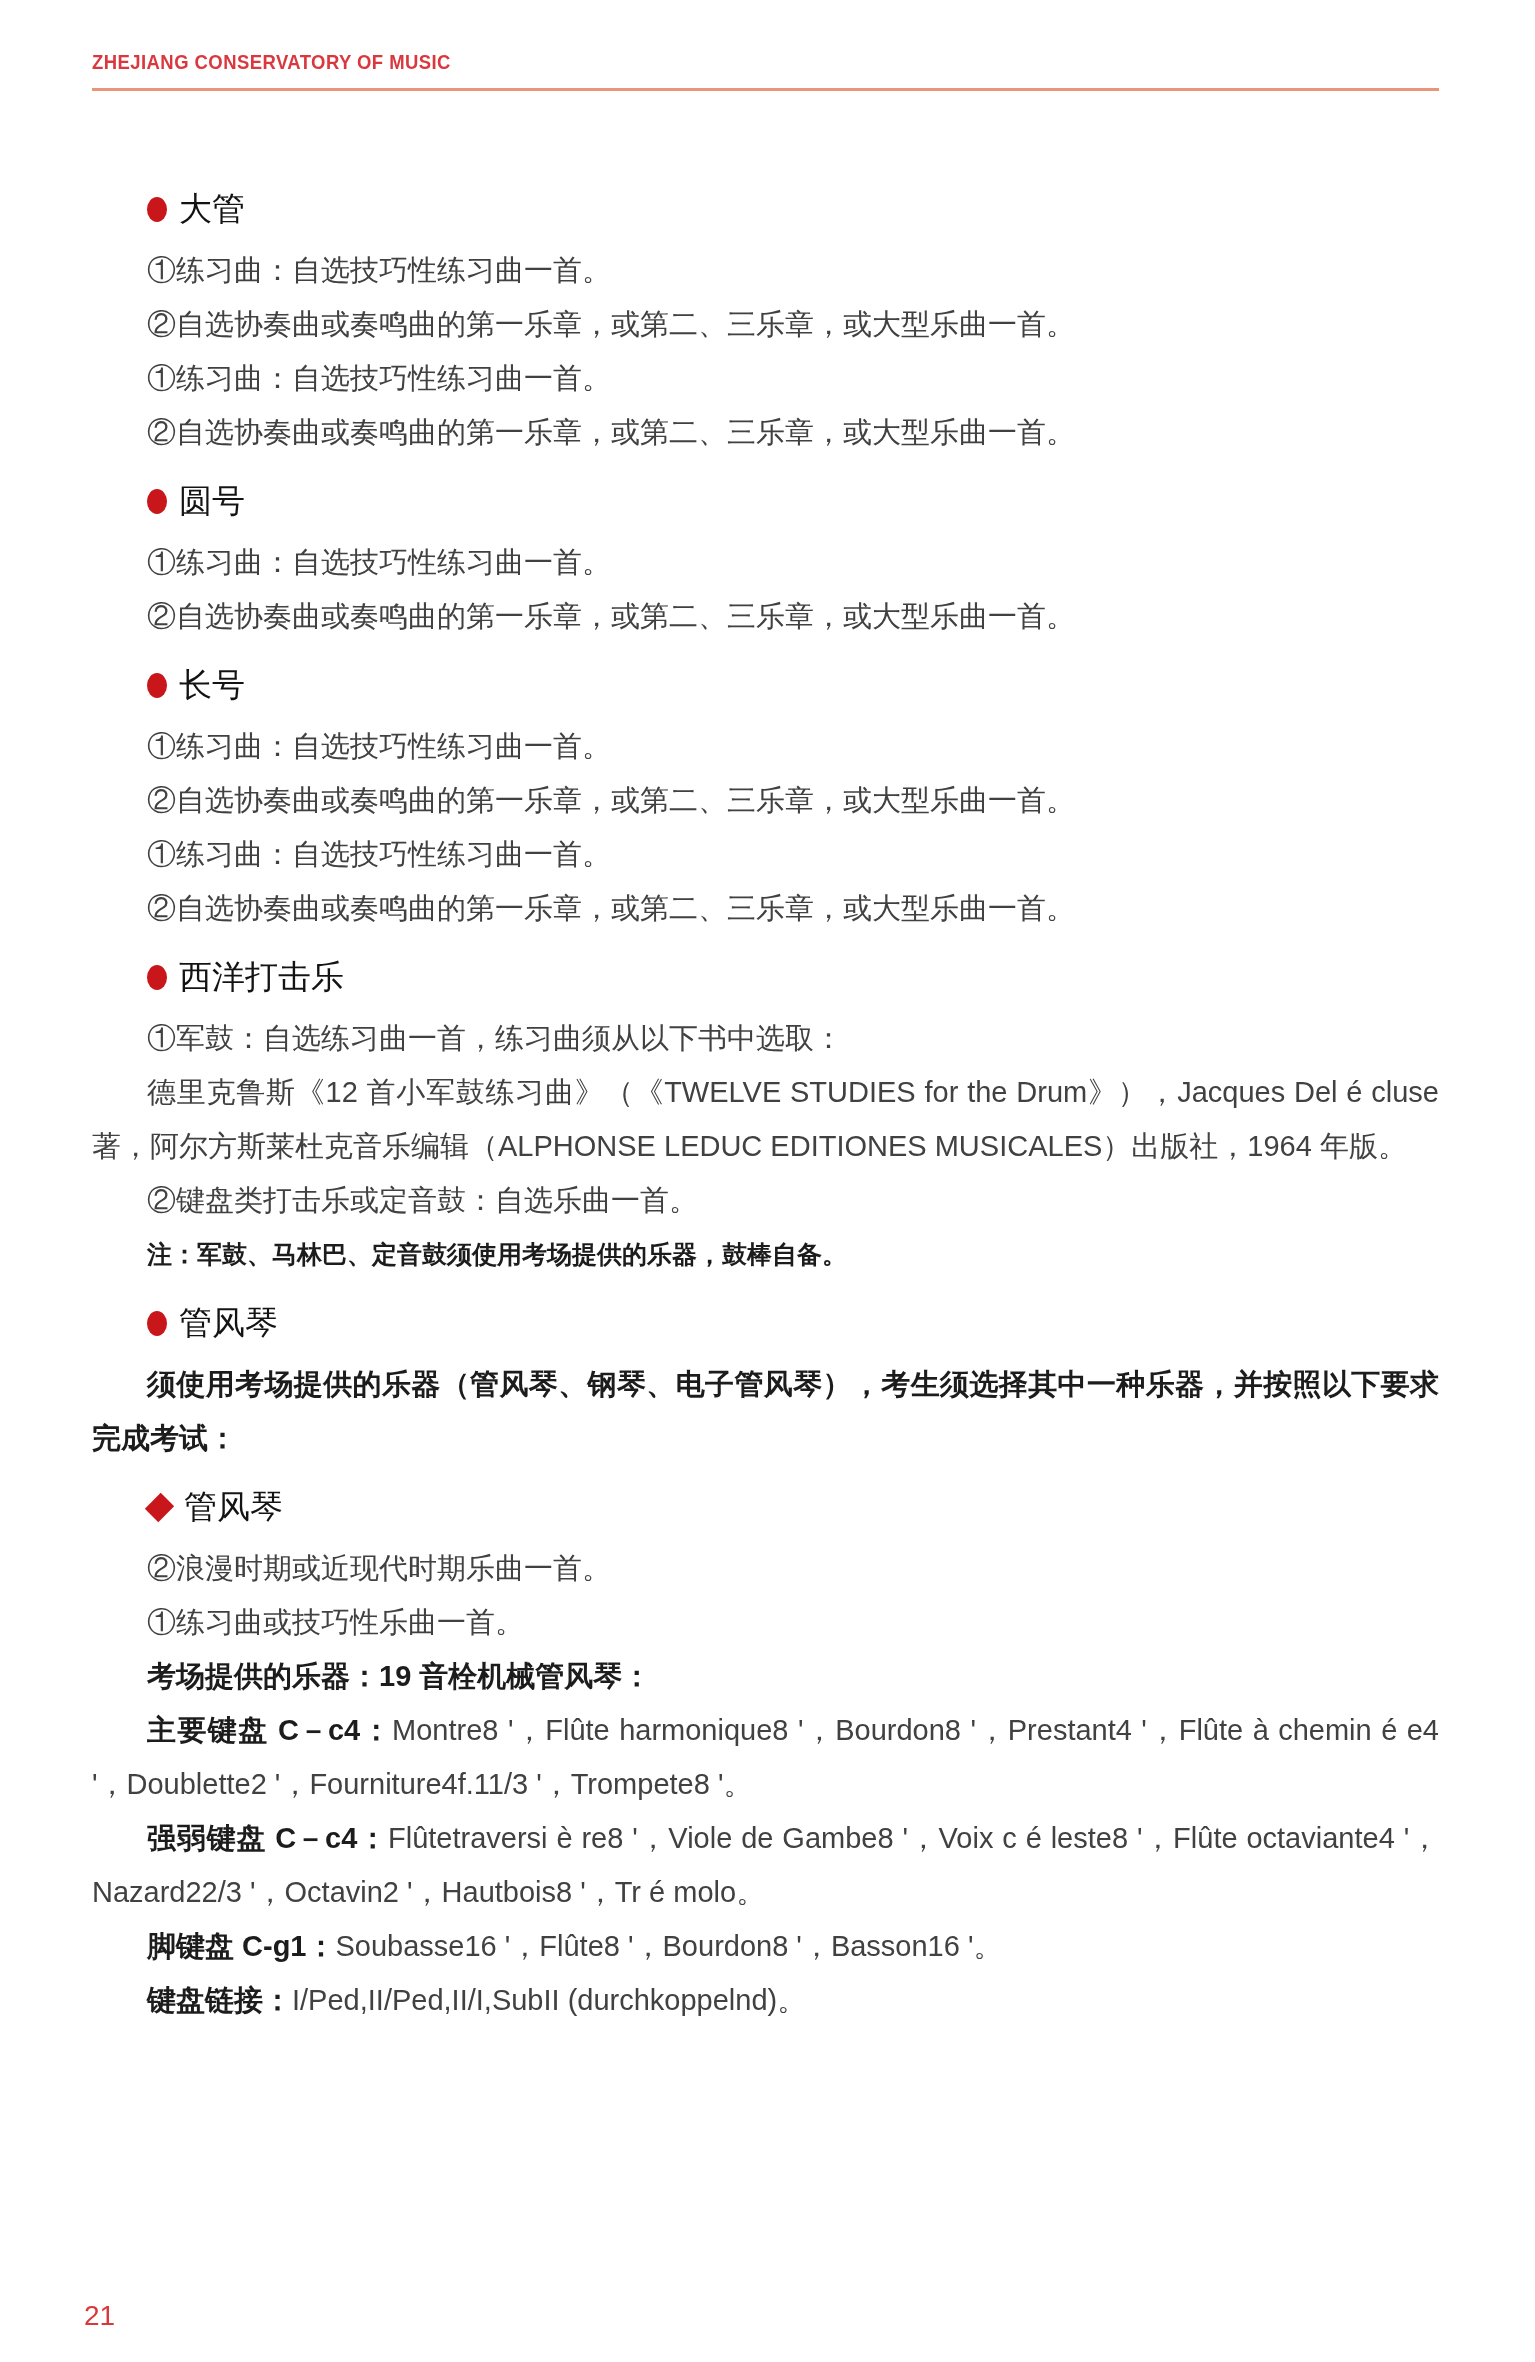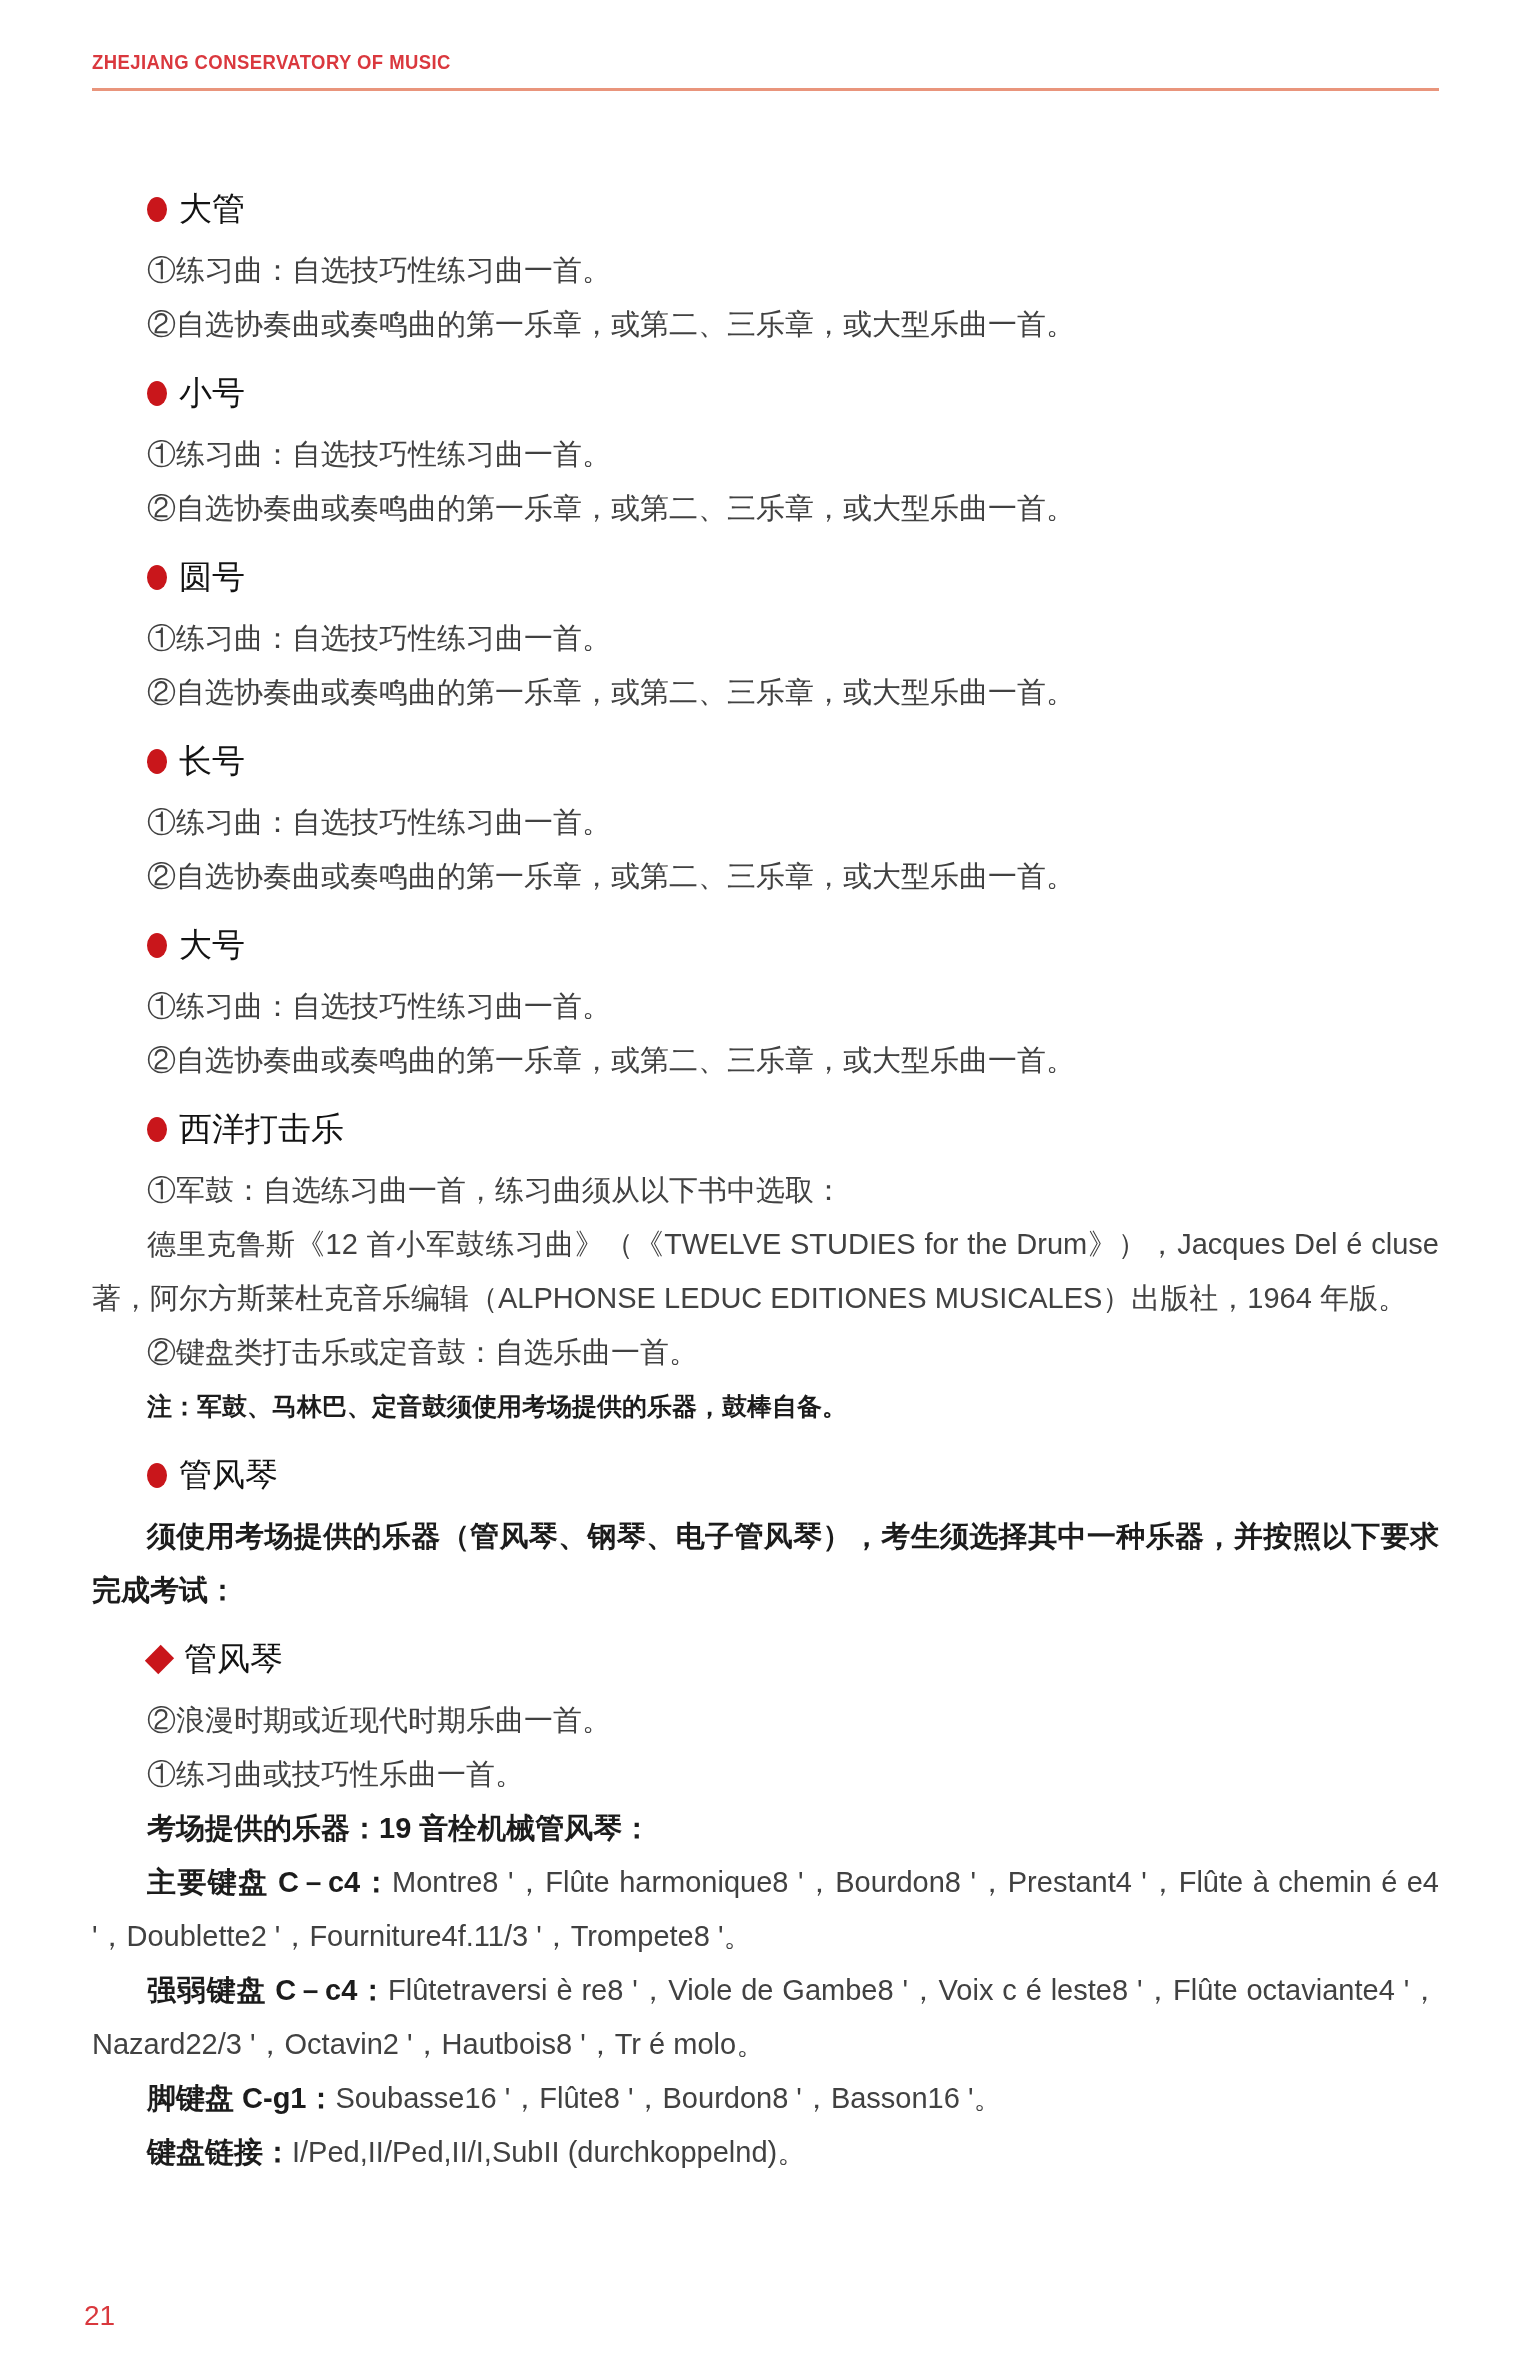--- a/index.html
+++ b/index.html
@@ -107,24 +107,20 @@
     <section class="sec">
       <h3 class="sec-title">
         <span class="bullet-circle"></span>
         <span>大管</span>
       </h3>
       <p class="body-p">①练习曲：自选技巧性练习曲一首。</p>
       <p class="body-p">②自选协奏曲或奏鸣曲的第一乐章，或第二、三乐章，或大型乐曲一首。</p>
     </section>
 
     <section class="sec">
-      <h3 class="sec-title">
-        <span class="bullet-circle"></span>
-        <span>小号</span>
-      </h3>
       <p class="body-p">①练习曲：自选技巧性练习曲一首。</p>
       <p class="body-p">②自选协奏曲或奏鸣曲的第一乐章，或第二、三乐章，或大型乐曲一首。</p>
     </section>
 
     <section class="sec">
       <h3 class="sec-title">
         <span class="bullet-circle"></span>
         <span>圆号</span>
       </h3>
       <p class="body-p">①练习曲：自选技巧性练习曲一首。</p>
@@ -134,24 +130,20 @@
     <section class="sec">
       <h3 class="sec-title">
         <span class="bullet-circle"></span>
         <span>长号</span>
       </h3>
       <p class="body-p">①练习曲：自选技巧性练习曲一首。</p>
       <p class="body-p">②自选协奏曲或奏鸣曲的第一乐章，或第二、三乐章，或大型乐曲一首。</p>
     </section>
 
     <section class="sec">
-      <h3 class="sec-title">
-        <span class="bullet-circle"></span>
-        <span>大号</span>
-      </h3>
       <p class="body-p">①练习曲：自选技巧性练习曲一首。</p>
       <p class="body-p">②自选协奏曲或奏鸣曲的第一乐章，或第二、三乐章，或大型乐曲一首。</p>
     </section>
 
     <section class="sec">
       <h3 class="sec-title">
         <span class="bullet-circle"></span>
         <span>西洋打击乐</span>
       </h3>
       <p class="body-p">①军鼓：自选练习曲一首，练习曲须从以下书中选取：</p>

